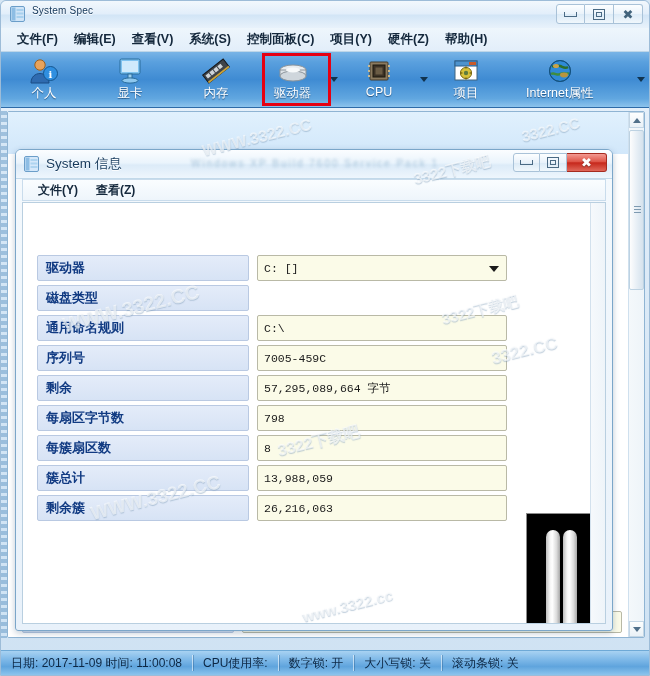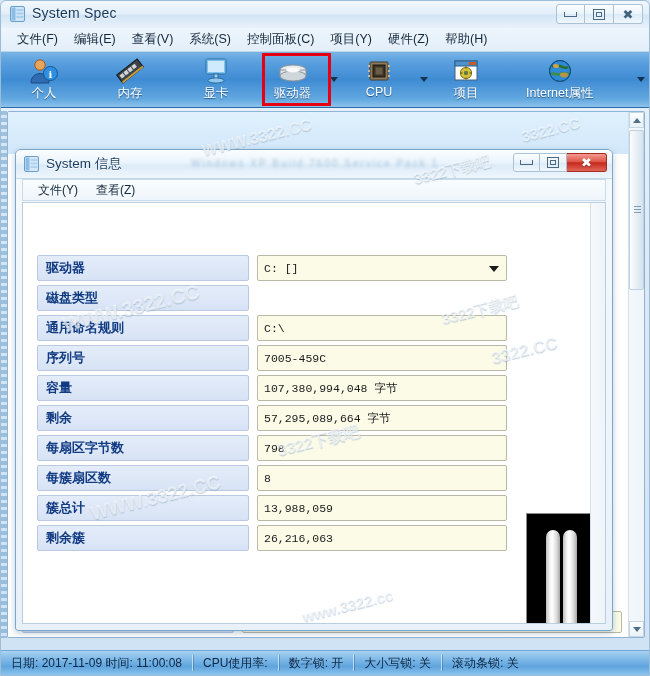--- a/index.html
+++ b/index.html
@@ -21,21 +21,21 @@
     position:absolute;left:0;top:0;right:0;height:27px;
     background:linear-gradient(180deg,#f2f8fd 0%,#e2eefa 48%,#d2e5f6 52%,#e8f2fb 100%);
     border-radius:6px 6px 0 0;
     border-bottom:1px solid #b7cfe4;
   }
   .title-ico{
     position:absolute;left:9px;top:5px;width:15px;height:16px;
   }
   .title-txt{
     position:absolute;left:31px;top:4px;
-    font-size:14px;color:#123558;letter-spacing:.2px;
+    font-size:10px;color:#123558;letter-spacing:.2px;
     text-shadow:0 1px 0 #fff;
   }
   .wbtns{position:absolute;right:6px;top:3px;display:flex;gap:0;}
   .wbtn{
     width:29px;height:20px;box-sizing:border-box;
     border:1px solid #a9c2d8;border-left:none;
     background:linear-gradient(180deg,#fcfeff 0%,#eaf3fb 50%,#dcebf7 51%,#f0f7fc 100%);
     display:flex;align-items:center;justify-content:center;
     color:#35566f;font-size:11px;
   }
@@ -47,21 +47,21 @@
   .gl-x{font-size:13px;font-weight:bold;color:#41637c;line-height:1;}
 
   
   .menubar{
     position:absolute;left:0;top:27px;right:0;height:24px;
     background:linear-gradient(180deg,#eef6fc,#e2eefa);
     border-bottom:1px solid #bed6e8;
     display:flex;align-items:center;padding-left:8px;box-sizing:border-box;
   }
   .menu-item{
-    padding:2px 8px;color:#14283c;font-size:12.5px;white-space:nowrap;cursor:default;
+    padding:2px 8px;color:#14283c;font-size:12.5px;white-space:nowrap;cursor:default;font-weight:bold;
   }
 
   
   .toolbar{
     position:absolute;left:0;top:51px;right:0;height:55px;
     background:linear-gradient(180deg,#79b4e6 0%,#5aa0de 18%,#3f8bd3 50%,#61a7e0 85%,#8cc3ec 100%);
     border-bottom:1px solid #2d6ba8;
     display:flex;align-items:stretch;
   }
   .tb-item{
@@ -294,44 +294,44 @@
           <path d="M2 26c0-6 4.2-9.5 9-9.5s9 3.5 9 9.5z" fill="#2f6bb0" stroke="#1b4c84"></path>
           <circle cx="21.5" cy="16.5" r="7" fill="#2f8fe0" stroke="#15568f"></circle>
           <text x="21.5" y="21" font-size="10" font-family="DejaVu Serif, serif" fill="#fff" text-anchor="middle" font-weight="bold">i</text>
         </svg>
       </span>
       <span class="tb-lbl">个人</span>
     </div>
 
     <div class="tb-item" style="width:88px">
       <span class="tb-ico">
+        <svg width="28" height="28" viewBox="0 0 28 28">
+          <rect x="4" y="2" width="20" height="15" rx="1.5" fill="#7fc3f0" stroke="#2a6d9c"></rect>
+          <rect x="6" y="4" width="16" height="11" fill="#cfeafc"></rect>
+          <rect x="12" y="17" width="4" height="5" fill="#9dd0ef" stroke="#2a6d9c"></rect>
+          <ellipse cx="14" cy="23.5" rx="8" ry="2.6" fill="#8ec8ef" stroke="#2a6d9c"></ellipse>
+        </svg>
+      </span>
+      <span class="tb-lbl">显卡</span>
+    </div>
+
+    <div class="tb-item" style="width:88px">
+      <span class="tb-ico">
         <svg width="32" height="28" viewBox="0 0 32 28">
           <g transform="rotate(-38 16 14)">
             <rect x="3" y="9" width="26" height="10" fill="#3f4348" stroke="#16181b"></rect>
             <rect x="5" y="11" width="4" height="4" fill="#cfd4d8"></rect>
             <rect x="10" y="11" width="4" height="4" fill="#cfd4d8"></rect>
             <rect x="15" y="11" width="4" height="4" fill="#cfd4d8"></rect>
             <rect x="20" y="11" width="4" height="4" fill="#cfd4d8"></rect>
             <rect x="3" y="17.5" width="26" height="1.8" fill="#c9a23a"></rect>
           </g>
         </svg>
       </span>
       <span class="tb-lbl">内存</span>
-    </div>
-
-    <div class="tb-item" style="width:88px">
-      <span class="tb-ico">
-        <svg width="28" height="28" viewBox="0 0 28 28">
-          <rect x="4" y="2" width="20" height="15" rx="1.5" fill="#7fc3f0" stroke="#2a6d9c"></rect>
-          <rect x="6" y="4" width="16" height="11" fill="#cfeafc"></rect>
-          <rect x="12" y="17" width="4" height="5" fill="#9dd0ef" stroke="#2a6d9c"></rect>
-          <ellipse cx="14" cy="23.5" rx="8" ry="2.6" fill="#8ec8ef" stroke="#2a6d9c"></ellipse>
-        </svg>
-      </span>
-      <span class="tb-lbl">显卡</span>
     </div>
 
     <div class="tb-item" style="width:69px">
       <span class="tb-ico">
         <svg width="34" height="26" viewBox="0 0 34 26">
           <ellipse cx="17" cy="12" rx="13" ry="5" fill="#e8ecef" stroke="#8b949b"></ellipse>
           <rect x="4" y="12" width="26" height="6" fill="#dfe4e8" stroke="#8b949b"></rect>
           <ellipse cx="17" cy="18" rx="13" ry="5" fill="#cfd6dc" stroke="#8b949b"></ellipse>
           <ellipse cx="17" cy="12" rx="7" ry="2.6" fill="#f7f9fa"></ellipse>
         </svg>
@@ -479,24 +479,20 @@
         <div class="row">
           <div class="lbl">通用命名规则</div>
           <div class="val">C:\</div>
         </div>
 
         <div class="row">
           <div class="lbl">序列号</div>
           <div class="val">7005-459C</div>
         </div>
 
-        <div class="row">
-          <div class="lbl">容量</div>
-          <div class="val">107,380,994,048 字节</div>
-        </div>
 
         <div class="row">
           <div class="lbl">剩余</div>
           <div class="val">57,295,089,664 字节</div>
         </div>
 
         <div class="row">
           <div class="lbl">每扇区字节数</div>
           <div class="val">798</div>
         </div>

